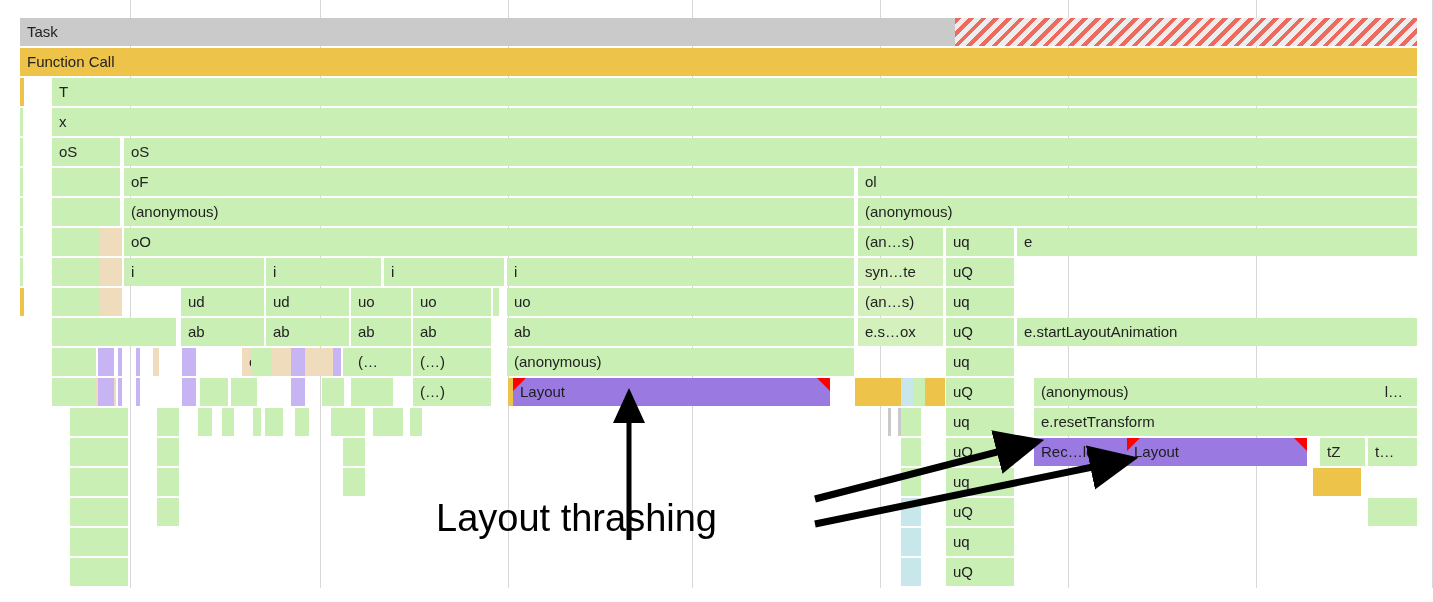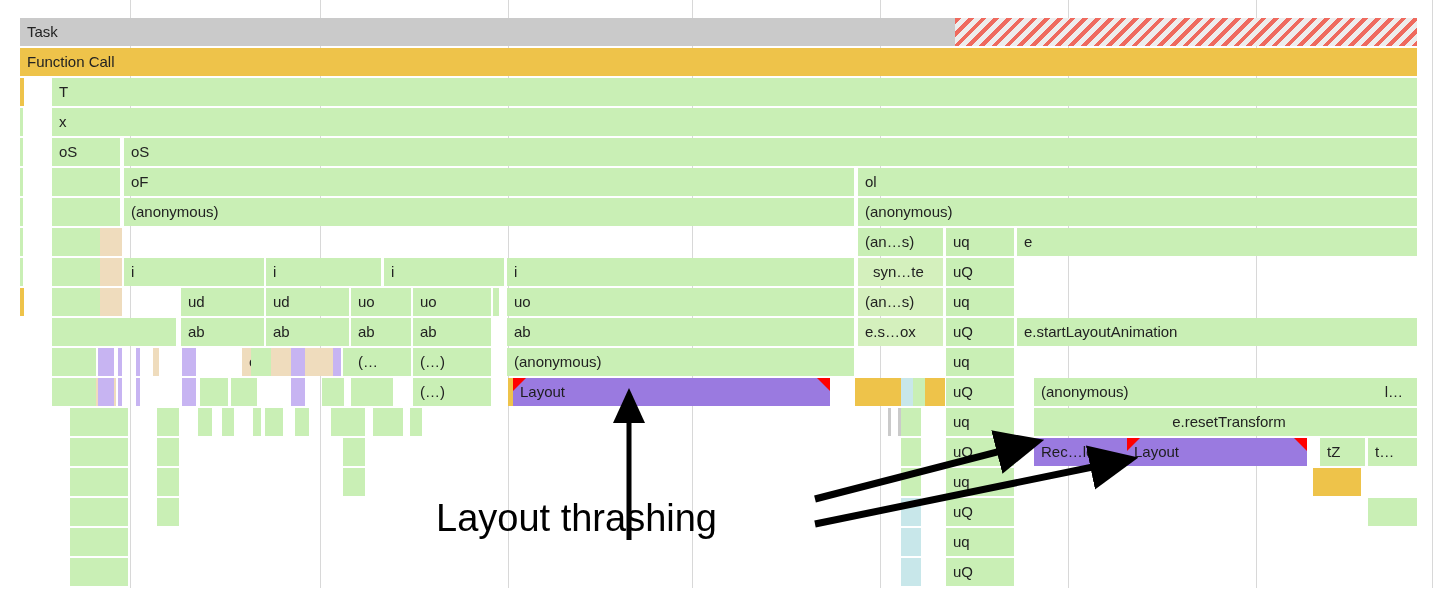--- a/index.html
+++ b/index.html
@@ -89,33 +89,34 @@
       <div class="row" style="top: 198px;">
         <div class="blk c-green" style="left: 20px; width: 3px;"></div>
         <div class="blk c-green" style="left: 52px; width: 68px;"></div>
         <div class="blk c-green" style="left: 124px; width: 730px;"><span class="lbl">(anonymous)</span></div>
         <div class="blk c-green" style="left: 858px; width: 559px;"><span class="lbl">(anonymous)</span></div>
       </div>
       <div class="row" style="top: 228px;">
         <div class="blk c-green" style="left: 20px; width: 3px;"></div>
         <div class="blk c-green" style="left: 52px; width: 48px;"></div>
         <div class="blk c-tan speckle" style="left: 100px; width: 22px;"></div>
+        <div class="blk c-green" style="left: 124px; width: 730px;"><span class="lbl">oO</span></div>
         <div class="blk c-green" style="left: 858px; width: 85px;"><span class="lbl">(an…s)</span></div>
         <div class="blk c-green" style="left: 946px; width: 68px;"><span class="lbl">uq</span></div>
         <div class="blk c-green" style="left: 1017px; width: 400px;"><span class="lbl">e</span></div>
       </div>
       <div class="row" style="top: 258px;">
         <div class="blk c-green" style="left: 20px; width: 3px;"></div>
         <div class="blk c-green" style="left: 52px; width: 48px;"></div>
         <div class="blk c-tan speckle" style="left: 100px; width: 22px;"></div>
         <div class="blk c-green" style="left: 124px; width: 140px;"><span class="lbl">i</span></div>
         <div class="blk c-green" style="left: 266px; width: 115px;"><span class="lbl">i</span></div>
         <div class="blk c-green" style="left: 384px; width: 120px;"><span class="lbl">i</span></div>
         <div class="blk c-green" style="left: 507px; width: 347px;"><span class="lbl">i</span></div>
-        <div class="blk c-green2" style="left: 858px; width: 85px; padding-left: 8px;"><span class="lbl">syn…te</span></div>
+        <div class="blk c-green2" style="left: 858px; width: 85px;"><span class="lbl">syn…te</span></div>
         <div class="blk c-green" style="left: 946px; width: 68px;"><span class="lbl">uQ</span></div>
       </div>
       <div class="row" style="top: 288px;">
         <div class="blk c-orange" style="left: 20px; width: 4px;"></div>
         <div class="blk c-green" style="left: 52px; width: 48px;"></div>
         <div class="blk c-tan speckle" style="left: 100px; width: 22px;"></div>
         <div class="blk c-green" style="left: 181px; width: 83px;"><span class="lbl">ud</span></div>
         <div class="blk c-green" style="left: 266px; width: 83px;"><span class="lbl">ud</span></div>
         <div class="blk c-green" style="left: 351px; width: 60px;"><span class="lbl">uo</span></div>
         <div class="blk c-green" style="left: 413px; width: 78px;"><span class="lbl">uo</span></div>
@@ -185,21 +186,21 @@
         <div class="blk c-green" style="left: 253px; width: 8px;"></div>
         <div class="blk c-green" style="left: 265px; width: 18px;"></div>
         <div class="blk c-green" style="left: 295px; width: 14px;"></div>
         <div class="blk c-green" style="left: 331px; width: 34px;"></div>
         <div class="blk c-green" style="left: 373px; width: 30px;"></div>
         <div class="blk c-green" style="left: 410px; width: 12px;"></div>
         <div class="blk c-grey" style="left: 888px; width: 3px;"></div>
         <div class="blk c-grey" style="left: 898px; width: 3px;"></div>
         <div class="blk c-green" style="left: 901px; width: 20px;"></div>
         <div class="blk c-green" style="left: 946px; width: 68px;"><span class="lbl">uq</span></div>
-        <div class="blk c-green" style="left: 1034px; width: 383px; text-align: center;"><span class="lbl">e.resetTransform</span></div>
+        <div class="blk c-green" style="left: 1034px; width: 383px;"><span class="lbl">e.resetTransform</span></div>
       </div>
       <div class="row" style="top: 438px;">
         <div class="blk c-green" style="left: 70px; width: 58px;"></div>
         <div class="blk c-green" style="left: 157px; width: 22px;"></div>
         <div class="blk c-green" style="left: 343px; width: 22px;"></div>
         <div class="blk c-green" style="left: 901px; width: 20px;"></div>
         <div class="blk c-green" style="left: 946px; width: 68px;"><span class="lbl">uO</span></div>
         <div class="blk c-purple" style="left: 1034px; width: 93px;"><span class="lbl">Rec…le</span></div>
         <div class="blk c-purple" style="left: 1127px; width: 180px;"><span class="warn left" style="left: 0px;"></span><span class="warn" style="right: 0px;"></span><span class="lbl">Layout</span></div>
         <div class="blk c-green" style="left: 1320px; width: 45px;"><span class="lbl">tZ</span></div>

